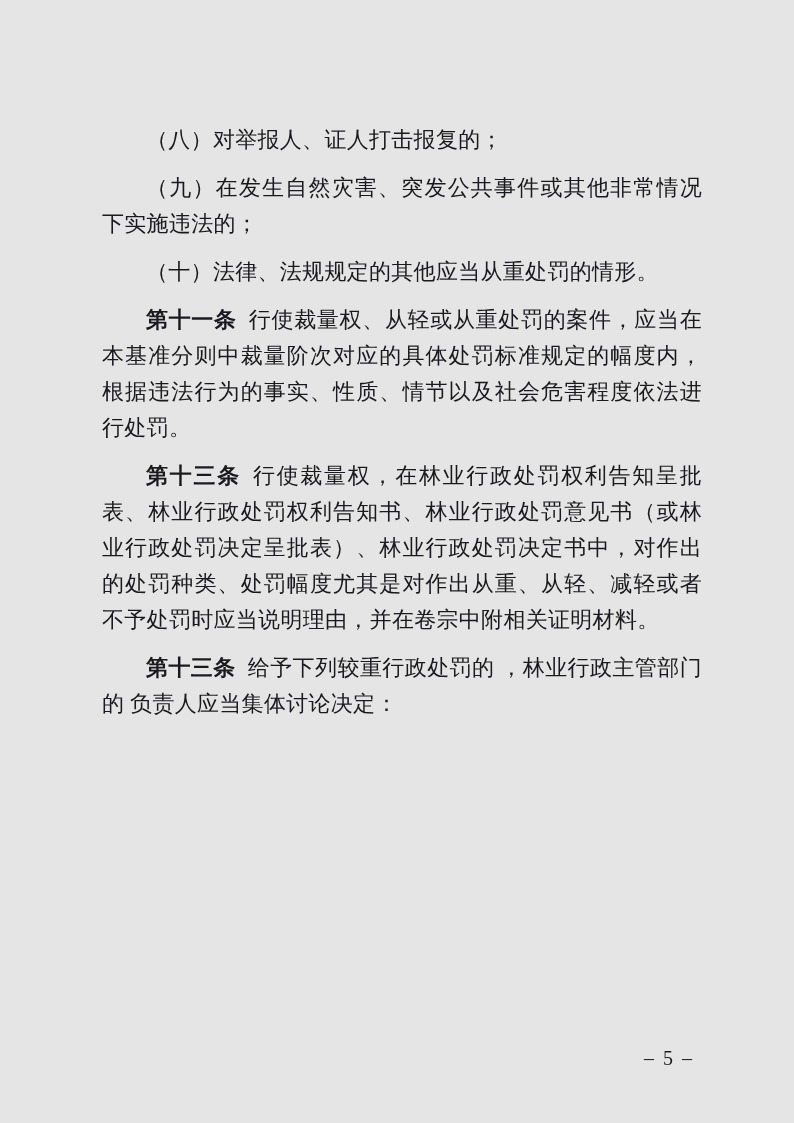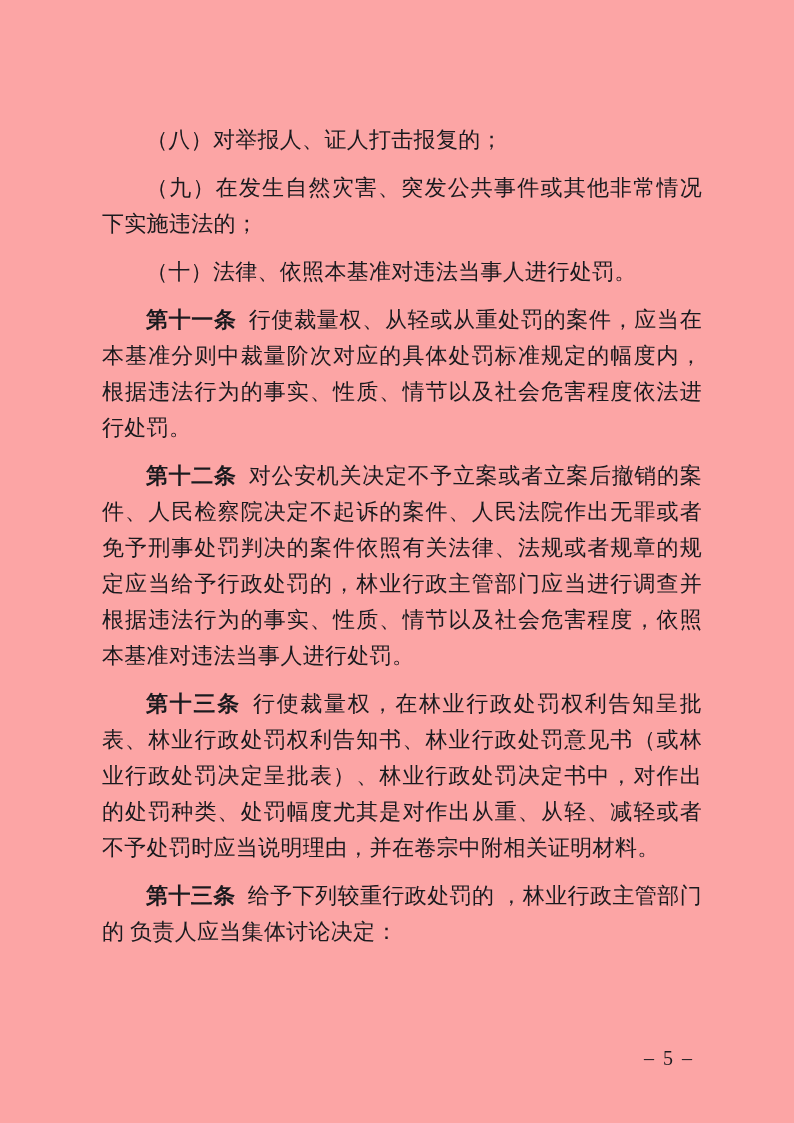--- a/index.html
+++ b/index.html
@@ -4,21 +4,21 @@
 <style>
   html, body {
     margin: 0;
     padding: 0;
     background: #ffffff;
   }
   .page {
     position: relative;
     width: 794px;
     height: 1123px;
-    background: #fca5a5;
+    background: #e5e5e5;
     overflow: hidden;
     font-family: "Liberation Serif", "DejaVu Serif", serif;
     color: #1a1a1e;
   }
   .content {
     position: absolute;
     left: 102px;
     top: 122px;
     width: 600px;
   }
@@ -48,25 +48,24 @@
 </head>
 <body>
 
 <div class="page">
   <main class="content">
 
     <p class="para"><span>（八）对举报人、证人打击报复的；</span></p>
 
     <p class="para"><span>（九）在发生自然灾害、突发公共事件或其他非常情况下实施违法的；</span></p>
 
-    <p class="para"><span>（十）法律、依照本基准对违法当事人进行处罚。</span></p>
+    <p class="para"><span>（十）法律、法规规定的其他应当从重处罚的情形。</span></p>
 
     <p class="para"><span class="article-head">第十一条</span><span>行使裁量权、从轻或从重处罚的案件，应当在本基准分则中裁量阶次对应的具体处罚标准规定的幅度内，根据违法行为的事实、性质、情节以及社会危害程度依法进行处罚。</span></p>
 
-    <p class="para"><span class="article-head">第十二条</span><span>对公安机关决定不予立案或者立案后撤销的案件、人民检察院决定不起诉的案件、人民法院作出无罪或者免予刑事处罚判决的案件依照有关法律、法规或者规章的规定应当给予行政处罚的，林业行政主管部门应当进行调查并根据违法行为的事实、性质、情节以及社会危害程度，依照本基准对违法当事人进行处罚。</span></p>
 
     <p class="para"><span class="article-head">第十三条</span><span>行使裁量权，在林业行政处罚权利告知呈批表、林业行政处罚权利告知书、林业行政处罚意见书（或林业行政处罚决定呈批表）、林业行政处罚决定书中，对作出的处罚种类、处罚幅度尤其是对作出从重、从轻、减轻或者不予处罚时应当说明理由，并在卷宗中附相关证明材料。</span></p>
 
     <p class="para"><span class="article-head">第十三条</span><span>给予下列较重行政处罚的 ，林业行政主管部门的 负责人应当集体讨论决定：</span></p>
 
   </main>
 
   <div class="page-number">– 5 –</div>
 </div>
 

